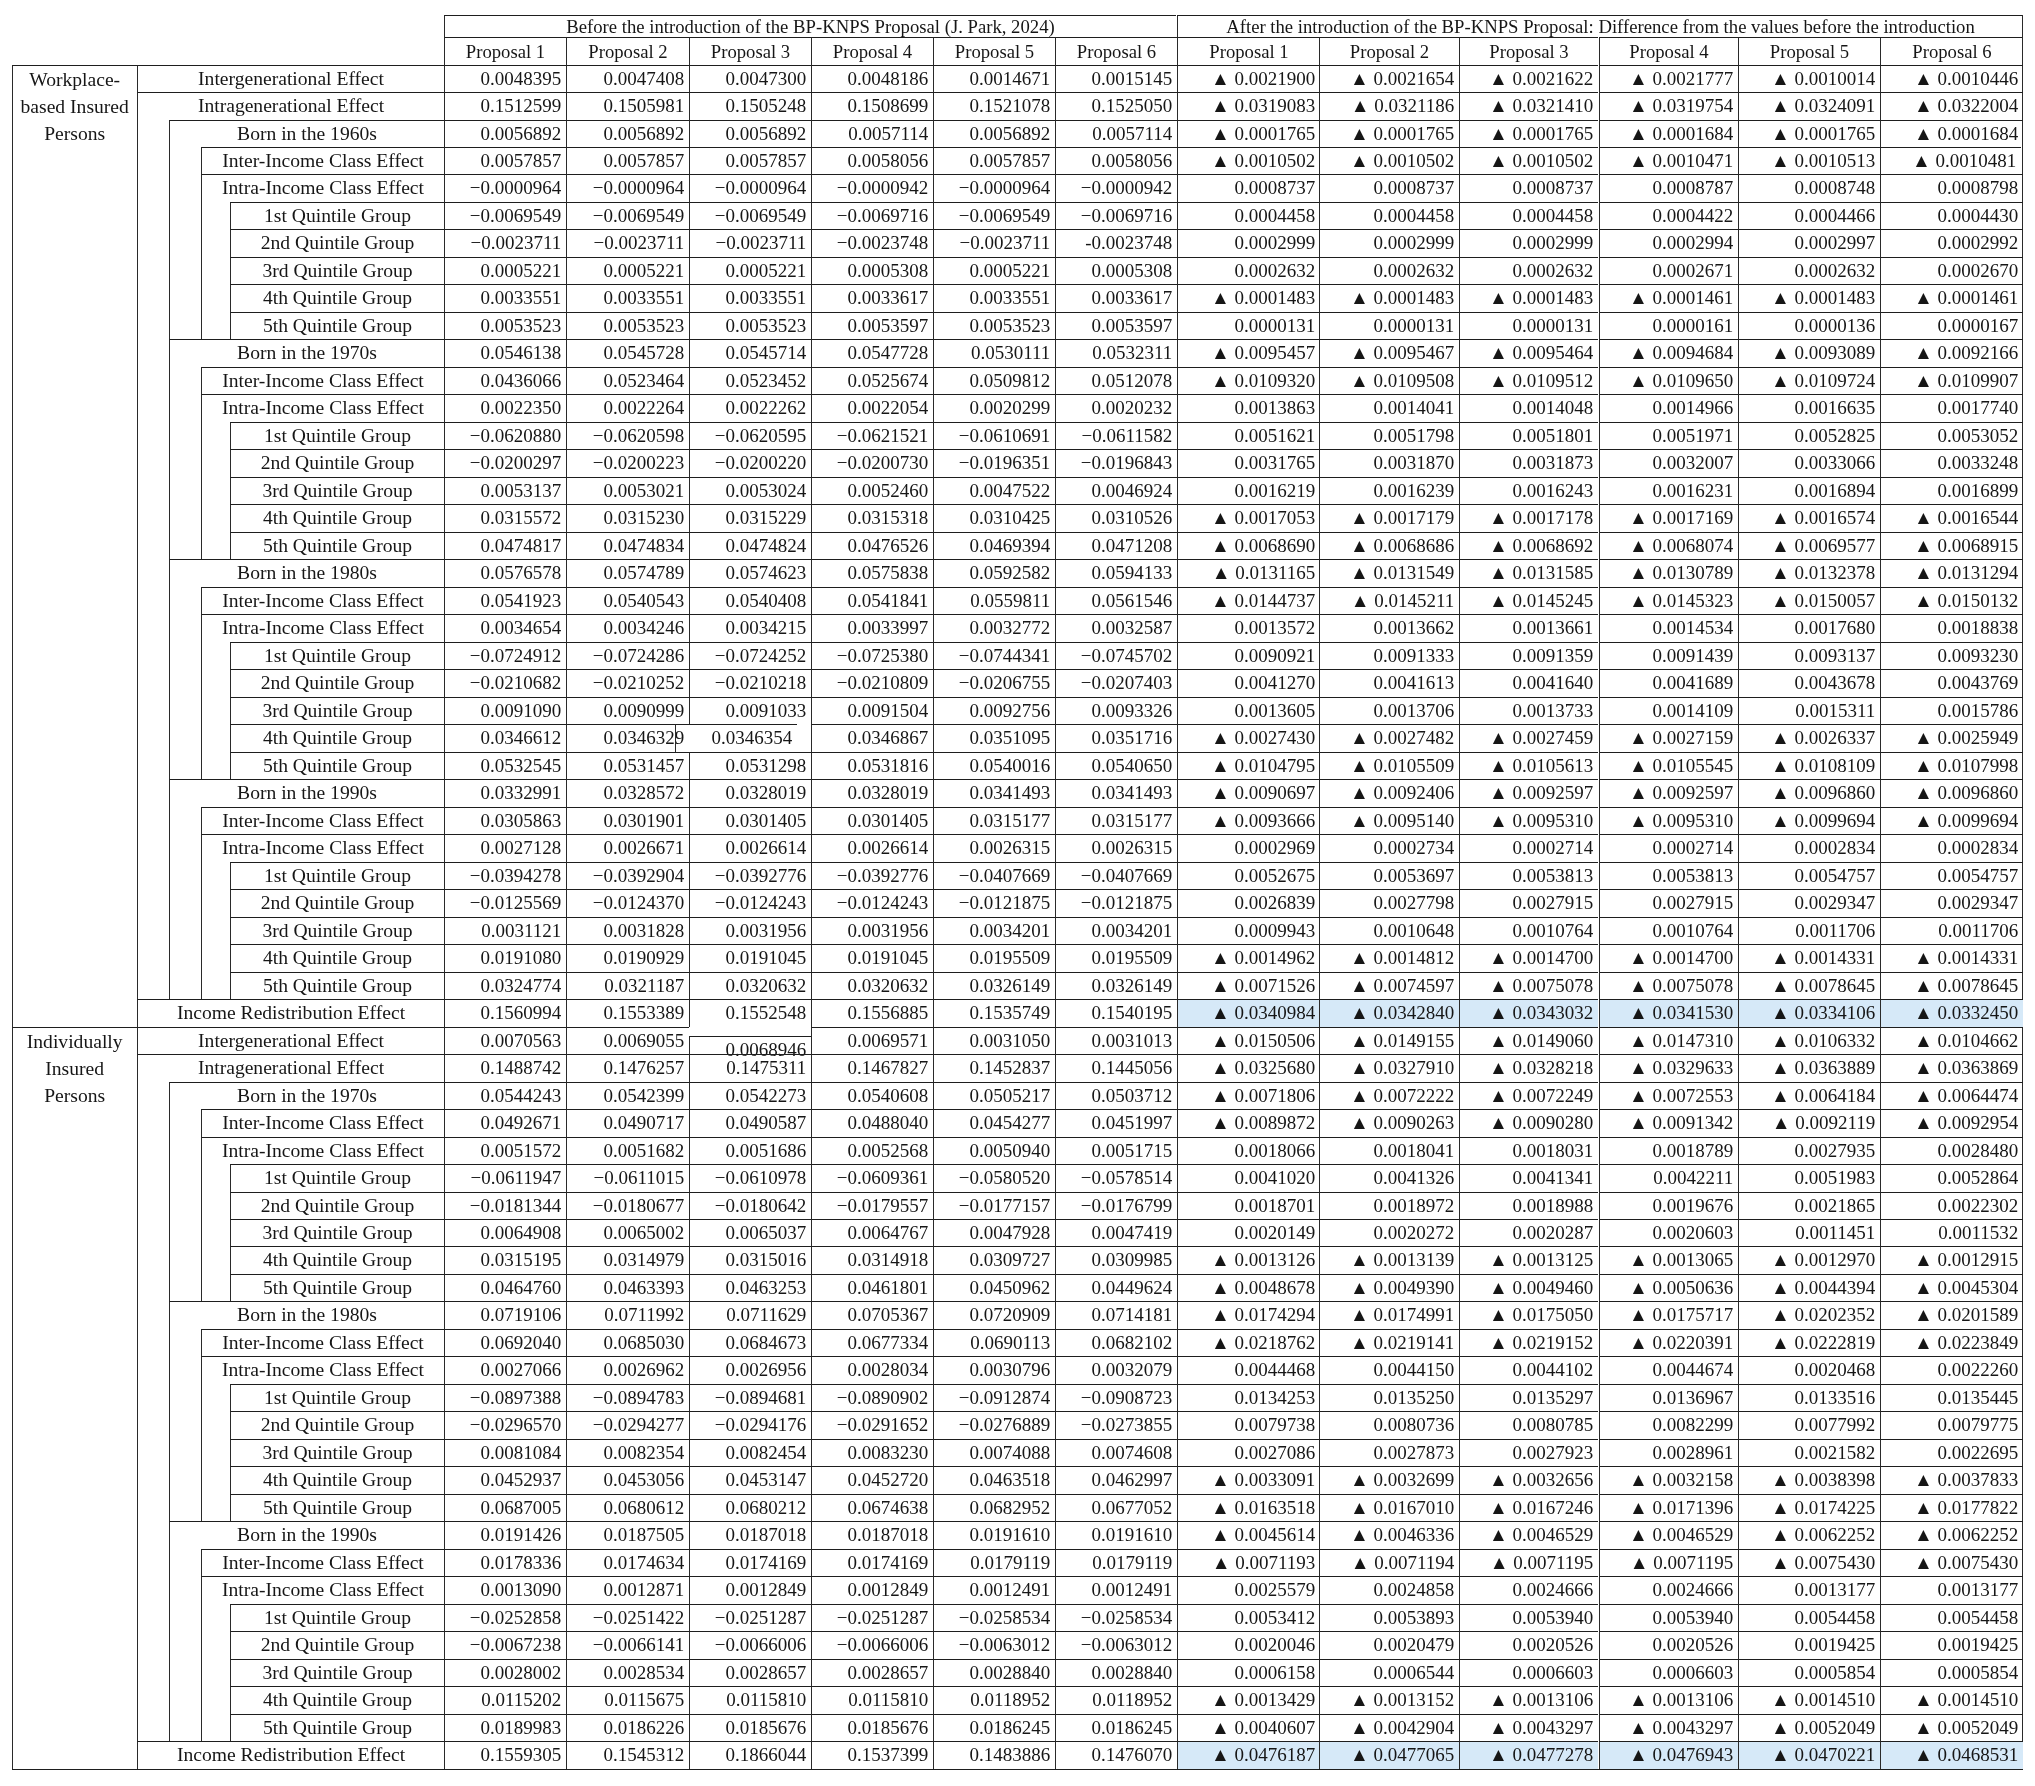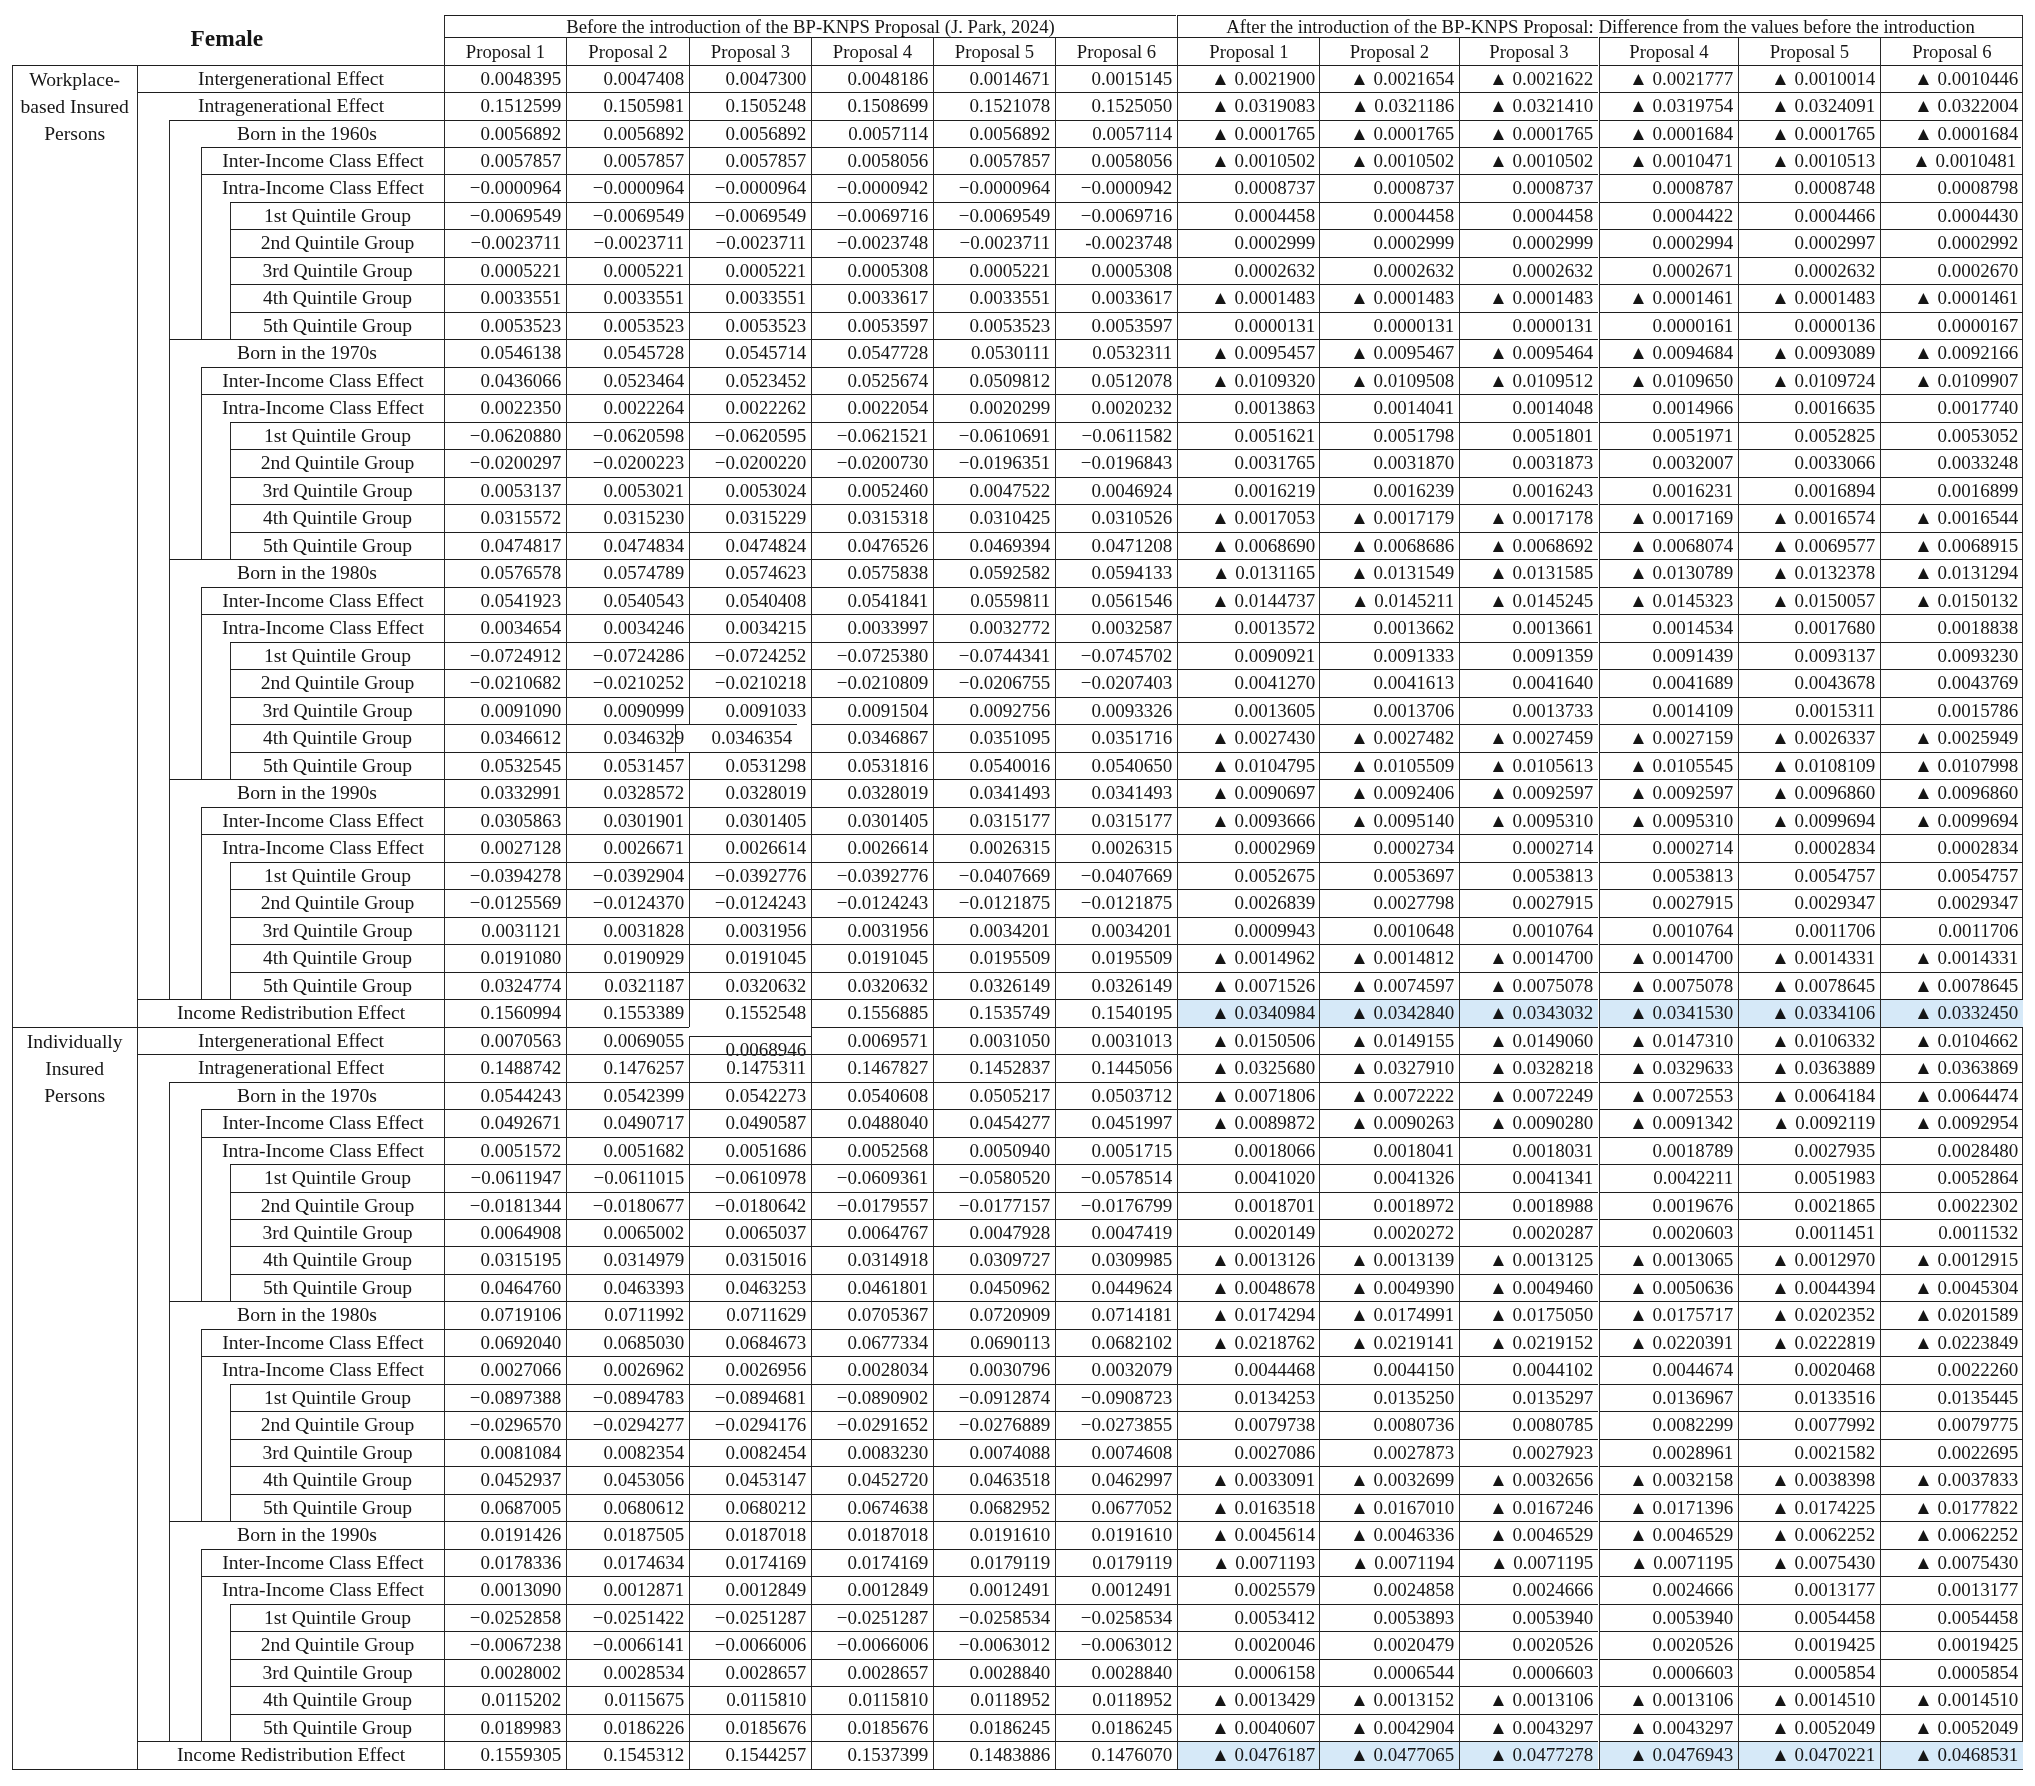--- a/index.html
+++ b/index.html
@@ -40,21 +40,20 @@
     position: absolute;
     display: flex; align-items: center; justify-content: center;
     font-weight: bold; font-size: 23.4px;
   }
 </style>
 </head>
 <body>
 
 <div id="table-canvas">
 
-  <div class="title" style="left:9.4px; top:15px; width:435px; height:47px;">Female</div>
 
   <div class="c hd" style="left:444px; top:15px; width:732px; height:22px;">Before the introduction of the BP-KNPS Proposal (J. Park, 2024)</div>
   <div class="c hd" style="left:1177px; top:15px; width:846px; height:22px;">After the introduction of the BP-KNPS Proposal: Difference from the values before the introduction</div>
 
   <div class="c hd" style="left:444px; top:37px; width:122px; height:28px;">Proposal 1</div>
   <div class="c hd" style="left:566px; top:37px; width:123px; height:28px;">Proposal 2</div>
   <div class="c hd" style="left:689px; top:37px; width:122px; height:28px;">Proposal 3</div>
   <div class="c hd" style="left:811px; top:37px; width:122px; height:28px;">Proposal 4</div>
   <div class="c hd" style="left:933px; top:37px; width:122px; height:28px;">Proposal 5</div>
   <div class="c hd" style="left:1055px; top:37px; width:122px; height:28px;">Proposal 6</div>
@@ -951,21 +950,21 @@
     <div class="c num" style="left: 1055px; top: 1714px; width: 122px; height: 27.5px;">0.0186245</div>
     <div class="c num" style="left: 1177px; top: 1714px; width: 143px; height: 27.5px;">▲ 0.0040607</div>
     <div class="c num" style="left: 1319px; top: 1714px; width: 140px; height: 27.5px;">▲ 0.0042904</div>
     <div class="c num" style="left: 1459px; top: 1714px; width: 139px; height: 27.5px;">▲ 0.0043297</div>
     <div class="c num" style="left: 1599px; top: 1714px; width: 139px; height: 27.5px;">▲ 0.0043297</div>
     <div class="c num" style="left: 1738px; top: 1714px; width: 142px; height: 27.5px;">▲ 0.0052049</div>
     <div class="c num" style="left: 1880px; top: 1714px; width: 143px; height: 27.5px;">▲ 0.0052049</div>
     <div class="c lab" style="left: 137px; top: 1741px; width: 307px; height: 27.5px;">Income Redistribution Effect</div>
     <div class="c num" style="left: 444px; top: 1741px; width: 122px; height: 27.5px;">0.1559305</div>
     <div class="c num" style="left: 566px; top: 1741px; width: 123px; height: 27.5px;">0.1545312</div>
-    <div class="c num" style="left: 689px; top: 1741px; width: 122px; height: 27.5px;">0.1544257</div>
+    <div class="c num" style="left: 689px; top: 1741px; width: 122px; height: 27.5px;">0.1866044</div>
     <div class="c num" style="left: 811px; top: 1741px; width: 122px; height: 27.5px;">0.1537399</div>
     <div class="c num" style="left: 933px; top: 1741px; width: 122px; height: 27.5px;">0.1483886</div>
     <div class="c num" style="left: 1055px; top: 1741px; width: 122px; height: 27.5px;">0.1476070</div>
     <div class="c num hl" style="left: 1177px; top: 1741px; width: 143px; height: 27.5px;">▲ 0.0476187</div>
     <div class="c num hl" style="left: 1319px; top: 1741px; width: 140px; height: 27.5px;">▲ 0.0477065</div>
     <div class="c num hl" style="left: 1459px; top: 1741px; width: 139px; height: 27.5px;">▲ 0.0477278</div>
     <div class="c num hl" style="left: 1599px; top: 1741px; width: 139px; height: 27.5px;">▲ 0.0476943</div>
     <div class="c num hl" style="left: 1738px; top: 1741px; width: 142px; height: 27.5px;">▲ 0.0470221</div>
     <div class="c num hl" style="left: 1880px; top: 1741px; width: 143px; height: 27.5px;">▲ 0.0468531</div>
   </div>

